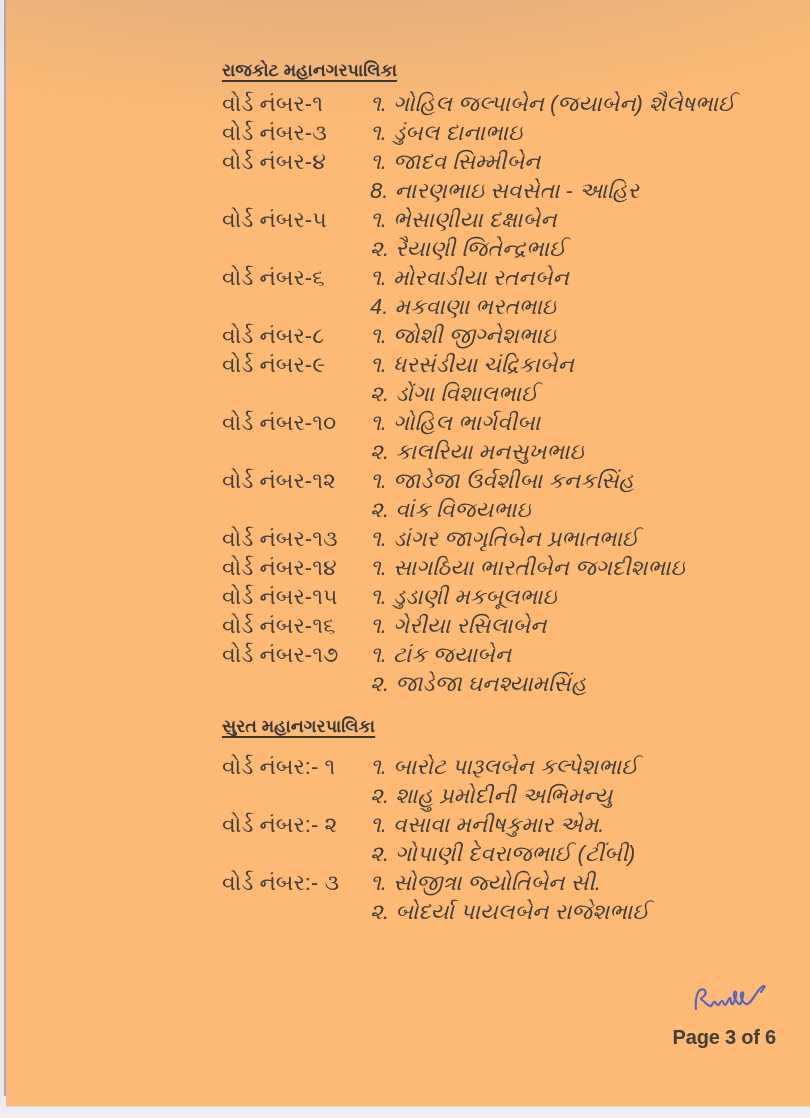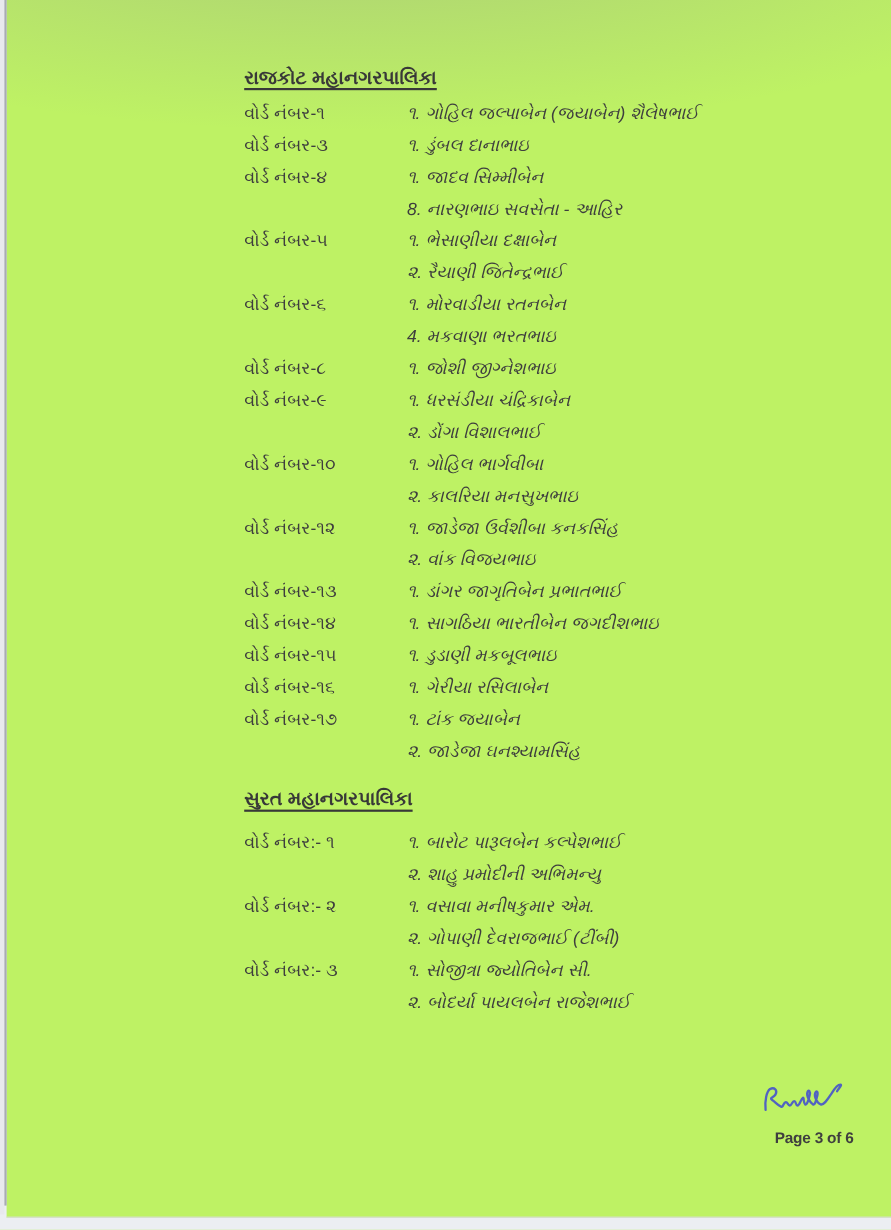--- a/index.html
+++ b/index.html
@@ -5,21 +5,21 @@
   html,body{margin:0;padding:0;}
   body{
     width:810px;height:1118px;
     background:#eceef2;
     overflow:hidden;
     font-family:"Liberation Sans", sans-serif;
     position:relative;
   }
   .page{
     position:absolute;left:6px;top:0;width:804px;height:1106px;
-    background:#bef264;
+    background:#fdba74;
     border-bottom:1px solid #d9dbe0;
   }
   
   .page::before{
     content:"";position:absolute;left:0;top:0;right:0;height:190px;
     background:radial-gradient(120% 150% at 40% -45%, rgba(138,141,150,0.38), rgba(255,255,255,0) 72%);
     pointer-events:none;
   }
   .edge-strip{
     position:absolute;left:0;top:0;width:4px;height:1104px;background:#e8e9ed;
@@ -34,31 +34,31 @@
   .section-title{
     margin:0 0 6px 0;
     font-size:17.5px;line-height:25px;font-weight:700;
     text-decoration:underline;text-underline-offset:4px;text-decoration-thickness:1.5px;
     color:#383838;
   }
   .muni-section.second{margin-top:16px;}
   .muni-section.second .section-title{margin-bottom:13px;}
   .row{
     display:flex;align-items:center;height:29px;
-    font-size:16px;font-weight:500;color:#3e3e3e;
+    font-size:22px;font-weight:500;color:#3e3e3e;
     white-space:nowrap;
   }
   .ward{width:148px;flex:0 0 148px;}
   .name{flex:1;font-style:italic;}
   .signature{
     position:absolute;left:684px;top:982px;width:84px;height:36px;
   }
   .page-label{
     position:absolute;right:34px;top:1026px;
-    font-size:14px;font-weight:700;letter-spacing:-0.2px;color:#3f3f3f;
+    font-size:20px;font-weight:700;letter-spacing:-0.2px;color:#3f3f3f;
   }
 </style>
 </head>
 <body>
 
 <div class="page">
   <div class="content">
     <div id="sections">
         <section class="muni-section">
           <h2 class="section-title">રાજકોટ મહાનગરપાલિકા</h2>

